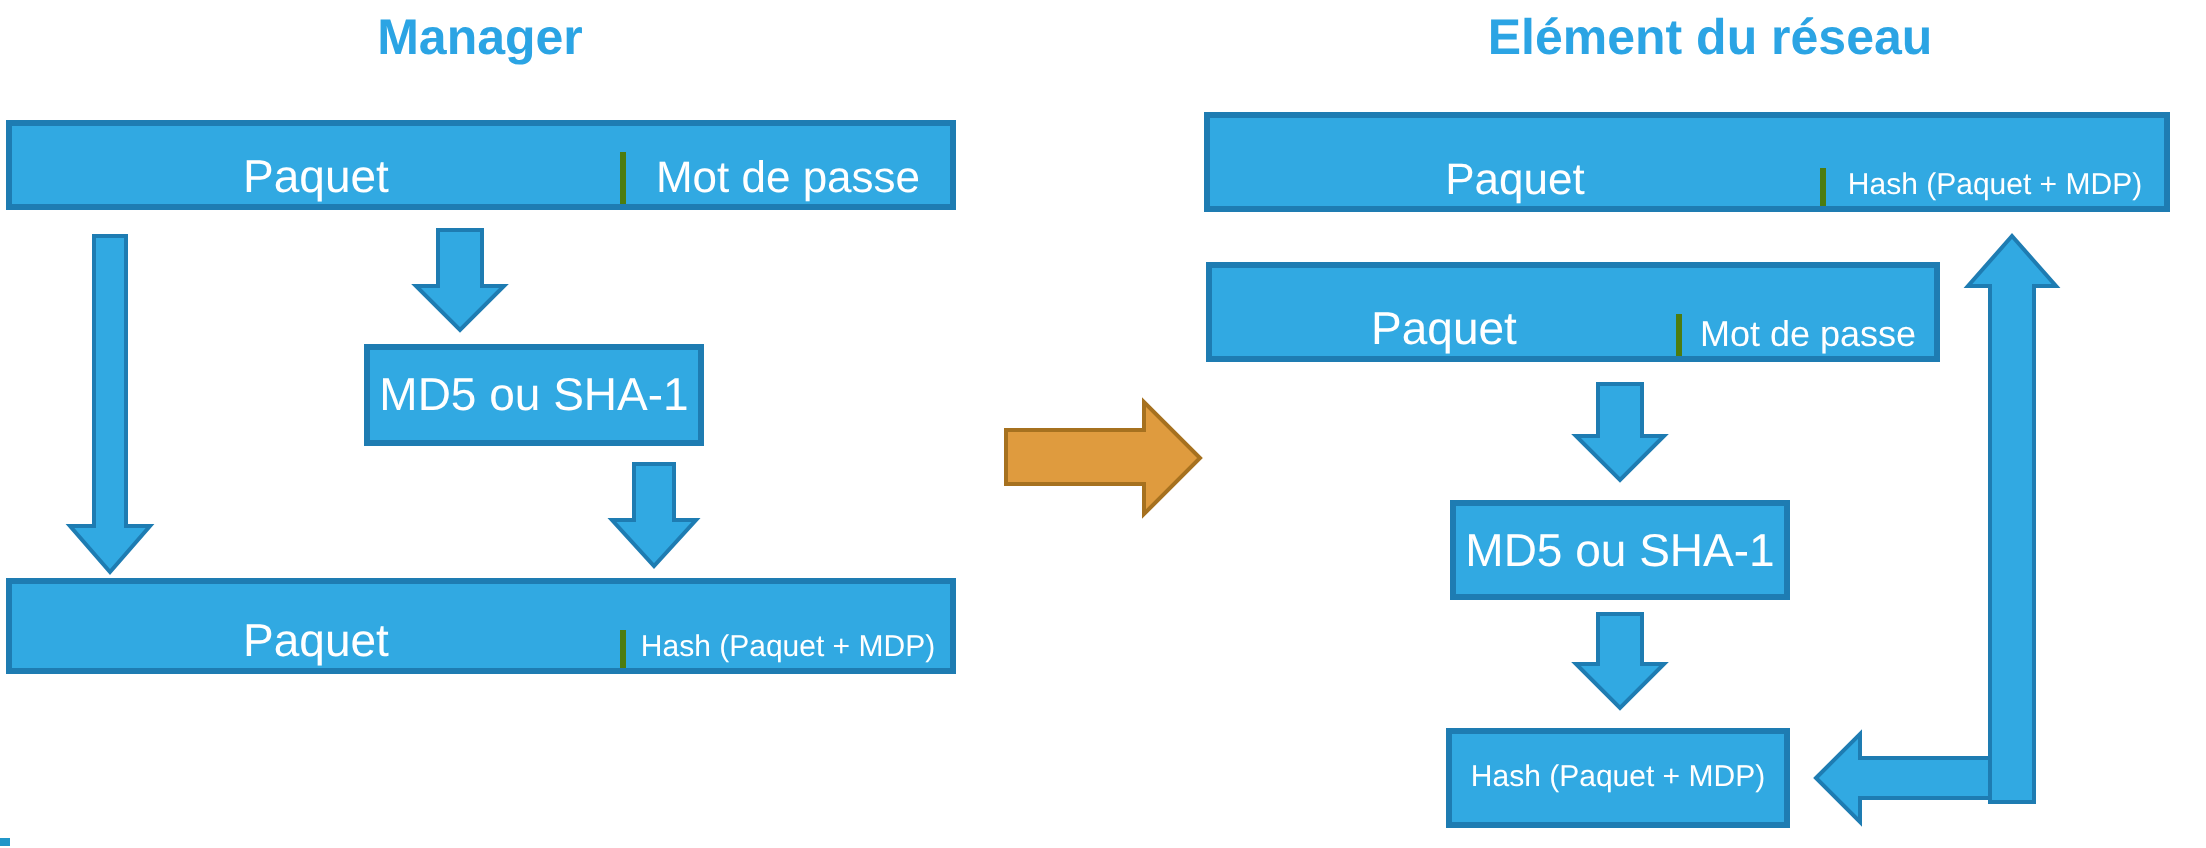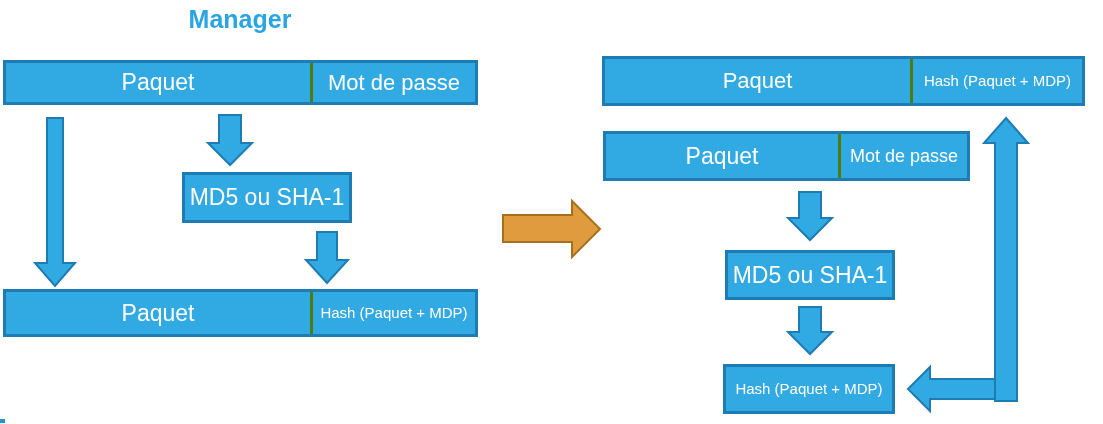--- a/index.html
+++ b/index.html
@@ -19,20 +19,21 @@
   }
   #title-left{left:0px;top:5px;width:480px;}
   #title-right{left:615px;top:5px;width:480px;}
   .box{
     position:absolute;
     background:#31a9e2;
     border:3px solid #1e7cb2;
     box-sizing:border-box;
     display:flex;
     color:#ffffff;
+    align-items:flex-end;
   }
   .cell{
     display:flex;
     align-items:center;
     justify-content:center;
     text-align:center;
     box-sizing:border-box;
   }
   .cell.divider{border-left:3px solid #4d7c0f;}
   .grow{flex:1;}
@@ -54,20 +55,21 @@
   #box-r-hash{left:723px;top:364px;width:172px;height:50px;align-items:center;justify-content:center;}
   .arrow-layer{position:absolute;left:0;top:0;width:1103px;height:424px;pointer-events:none;}
   .corner-dot{position:absolute;left:0;top:419px;width:5px;height:4px;background:#2196c8;}
 </style>
 </head>
 <body>
 
 <div class="canvas">
 
   <div class="title" id="title-left">Manager</div>
+  <div class="title" id="title-right">Elément du réseau</div>
 
   <div class="box" id="box-l-top">
     <div class="cell c1 t23">Paquet</div>
     <div class="cell grow divider t22">Mot de passe</div>
   </div>
 
   <div class="box t23" id="box-l-md5">MD5 ou SHA-1</div>
 
   <div class="box" id="box-l-bottom">
     <div class="cell c1 t23">Paquet</div>

